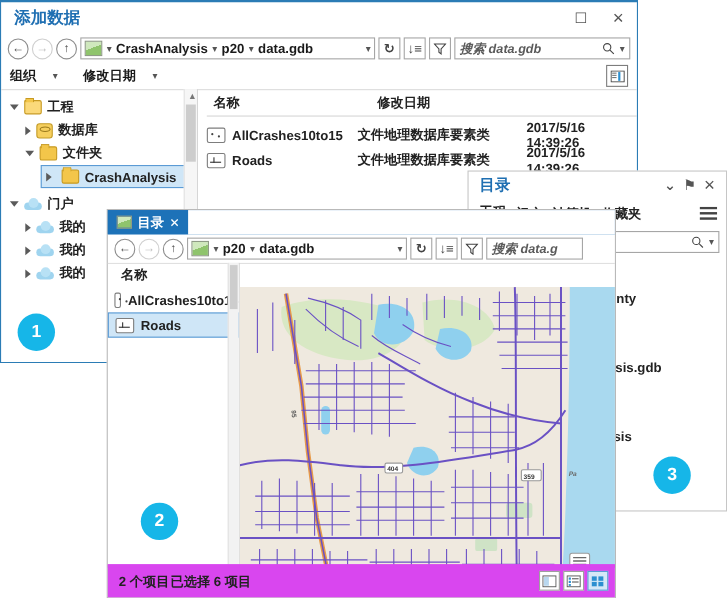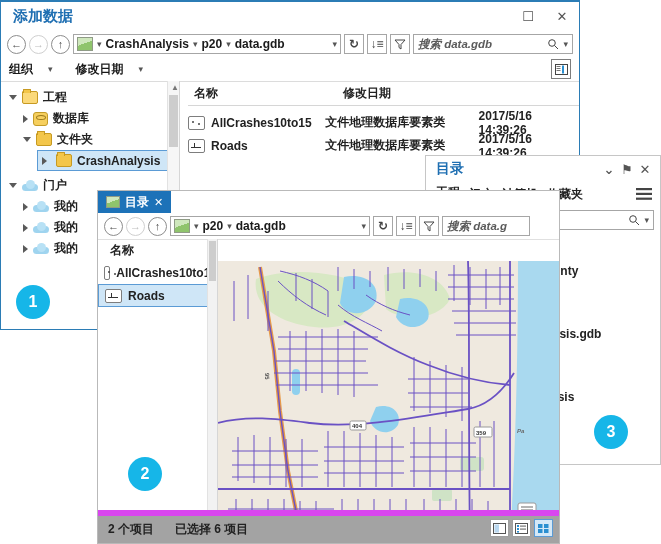--- a/index.html
+++ b/index.html
@@ -77,21 +77,21 @@
   #w2-body{position:absolute;left:0;top:48px;right:0;bottom:27px;display:flex;}
   #w2-left{width:120px;border-right:1px solid #d6d6d6;box-sizing:border-box;position:relative;}
   #w2-left .hd{height:22px;display:flex;align-items:center;padding-left:12px;font-size:12px;}
   #w2-left .it{height:23px;display:flex;align-items:center;gap:6px;padding-left:6px;font-size:12px;}
   #w2-left .it.sel{background:#cfe6f7;border:1px solid #5b9bd5;box-sizing:border-box;}
   #w2-right{flex:1;position:relative;}
   #w2-tabs{height:22px;display:flex;align-items:center;gap:10px;padding-left:18px;font-size:12px;border-bottom:1px solid #dcdcdc;}
   #w2-tabs .tb{padding-bottom:2px;}
   #w2-tabs .tb.act{border-bottom:2px solid #1d72b8;color:#111;}
   #w2-map{position:absolute;left:0;top:22px;right:0;bottom:0;overflow:hidden;background:#efe9df;}
-  #w2-status{position:absolute;left:0;bottom:0;right:0;height:27px;background:#a3a3a3;border-top:6px solid #d946ef;display:flex;align-items:center;padding-left:10px;font-size:12px;gap:21px;}
+  #w2-status{position:absolute;left:0;bottom:0;right:0;height:27px;background:#d946ef;border-top:3px solid #d946ef;display:flex;align-items:center;padding-left:10px;font-size:12px;gap:1px;}
   .viewbtns{position:absolute;right:6px;top:3px;display:flex;gap:3px;}
   .vbtn{width:19px;height:18px;border:1px solid #9f9f9f;background:#fff;box-sizing:border-box;display:flex;align-items:center;justify-content:center;}
   .vbtn.act{background:#d4e8f7;border-color:#5b9bd5;}
 
   
   #win3{left:425px;top:155px;width:236px;height:310px;border:1px solid #c6c6c6;}
   #w3-title{height:26px;display:flex;align-items:center;padding:0 6px 0 10px;}
   #w3-title .t{color:#1f6fb2;font-size:14px;flex:1;}
   #w3-tabs{height:24px;display:flex;align-items:center;gap:9px;padding:0 8px 0 10px;font-size:12px;}
   #w3-tabs .tb.act{border-bottom:2px solid #1d72b8;padding-bottom:1px;}

